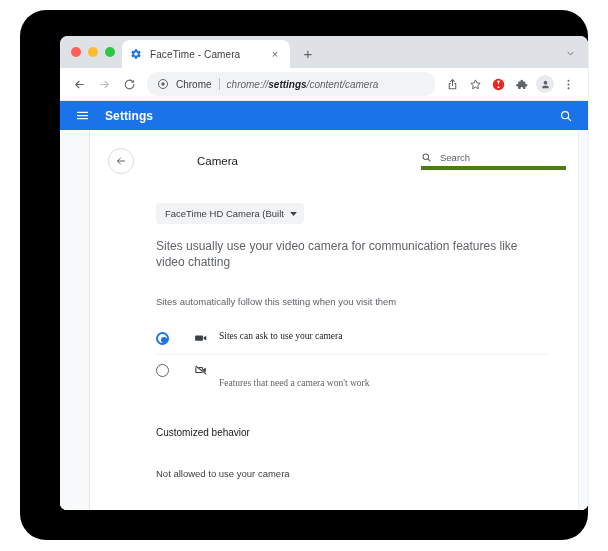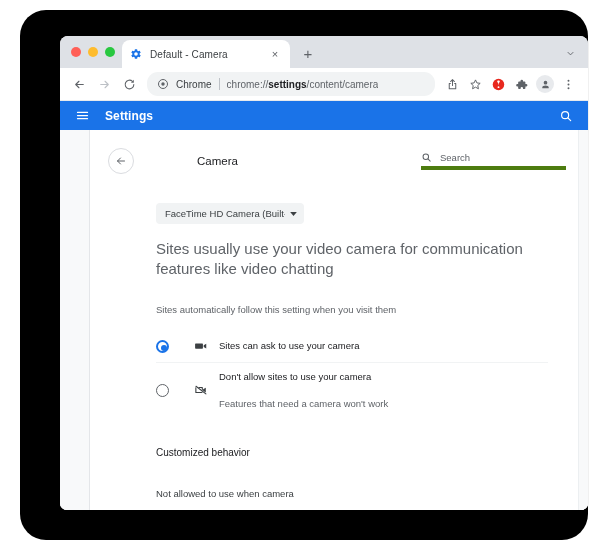--- a/index.html
+++ b/index.html
@@ -175,20 +175,21 @@
     background: #bdc1c6;
     margin: 0 7px;
     flex: 0 0 1px;
   }
   .omnibox .url {
     font-size: 10px;
     color: #5f6368;
     white-space: nowrap;
     overflow: hidden;
     text-overflow: ellipsis;
+    font-style: italic;
   }
   .omnibox .url b { color: #202124; font-weight: 700; }
 
   .tb-right {
     display: flex;
     align-items: center;
     flex: 0 0 auto;
   }
   .tb-right .tb-icon { margin-right: 1px; }
   .avatar-chip {
@@ -330,44 +331,45 @@
   }
   .device-select .caret {
     margin-left: 5px;
     flex: 0 0 7px;
     width: 7px; height: 4px;
     color: #3c4043;
     display: block;
   }
 
   .desc {
-    font-size: 15px;
+    font-size: 12px;
     color: #5f6368;
     margin-top: 15px;
     line-height: 1.3;
   }
 
   .section-title {
     font-size: 10px;
     color: #202124;
     margin-top: 28px;
   }
   .section-sub {
     font-size: 9.5px;
     color: #5f6368;
     margin-top: 26px;
   }
 
   
   .radio-list { margin-top: 16px; }
   .radio-row {
     display: flex;
-    align-items: center;
+    align-items: flex-start;
     padding: 8px 0 9px 0;
     position: relative;
+    font-family: Liberation Serif, serif;
   }
   .radio-row + .radio-row { border-top: 1px solid #f1f3f4; }
   .radio-row .radio {
     width: 13px; height: 13px;
     flex: 0 0 13px;
     border-radius: 50%;
     box-sizing: border-box;
     margin-top: 1px;
   }
   .radio.on {
@@ -423,21 +425,21 @@
       <div class="traffic-lights">
         <div class="light red"></div>
         <div class="light yellow"></div>
         <div class="light green"></div>
       </div>
 
       <div class="tab">
         <svg class="favicon" viewBox="0 0 24 24">
           <path fill="#1a73e8" d="M19.14 12.94c.04-.3.06-.61.06-.94s-.02-.64-.07-.94l2.03-1.58a.49.49 0 0 0 .12-.61l-1.92-3.32a.49.49 0 0 0-.59-.22l-2.39.96a7.03 7.03 0 0 0-1.62-.94l-.36-2.54a.48.48 0 0 0-.48-.41h-3.84a.48.48 0 0 0-.47.41l-.36 2.54c-.59.24-1.13.56-1.62.94l-2.39-.96a.48.48 0 0 0-.59.22L2.74 8.87a.49.49 0 0 0 .12.61l2.03 1.58c-.05.3-.09.63-.09.94s.02.64.07.94l-2.03 1.58a.49.49 0 0 0-.12.61l1.92 3.32c.12.22.37.29.59.22l2.39-.96c.5.38 1.03.7 1.62.94l.36 2.54c.05.24.25.41.48.41h3.84c.24 0 .44-.17.48-.41l.36-2.54c.59-.24 1.13-.56 1.62-.94l2.39.96c.22.08.47 0 .59-.22l1.92-3.32a.49.49 0 0 0-.12-.61l-2.01-1.58zM12 15.6A3.6 3.6 0 1 1 12 8.4a3.6 3.6 0 0 1 0 7.2z"></path>
         </svg>
-        <span class="tab-title">Default - Camera</span>
+        <span class="tab-title">FaceTime - Camera</span>
         <span class="tab-close">×</span>
       </div>
 
       <div class="new-tab-btn">+</div>
 
       <div class="tabstrip-chevron">
         <svg width="11" height="11" viewBox="0 0 24 24">
             <path fill="none" stroke="currentColor" stroke-width="2" d="M6 9l6 6 6-6"></path>
           </svg>
       </div>
@@ -574,30 +576,29 @@
 
             <div class="radio-row">
               <div class="radio off"></div>
               <svg class="row-icon" viewBox="0 0 24 24">
                 <path fill="none" stroke="currentColor" stroke-width="1.9" stroke-linejoin="round" d="M3.2 7.8h11v8.4h-11z"></path>
                 <path fill="currentColor" d="M15.6 10.9l4.6-2.7v8l-4.6-2.7z"></path>
                 <path stroke="#ffffff" stroke-width="3" d="M3 5.8L20.6 19"></path>
                 <path stroke="currentColor" stroke-width="1.9" stroke-linecap="round" d="M3.4 5.6L20.4 18.6"></path>
               </svg>
               <div class="row-text">
-                <div class="row-label">Don't allow sites to use your camera</div>
                 <div class="row-sub">Features that need a camera won't work</div>
               </div>
             </div>
 
           </div>
 
           <div class="section-title">Customized behavior</div>
 
-          <div class="exception-title">Not allowed to use when camera</div>
+          <div class="exception-title">Not allowed to use your camera</div>
           
 
         </div>
 
         <div class="content-scroll-gutter"></div>
       </div>
     </div>
 
   </div>
 </div>

